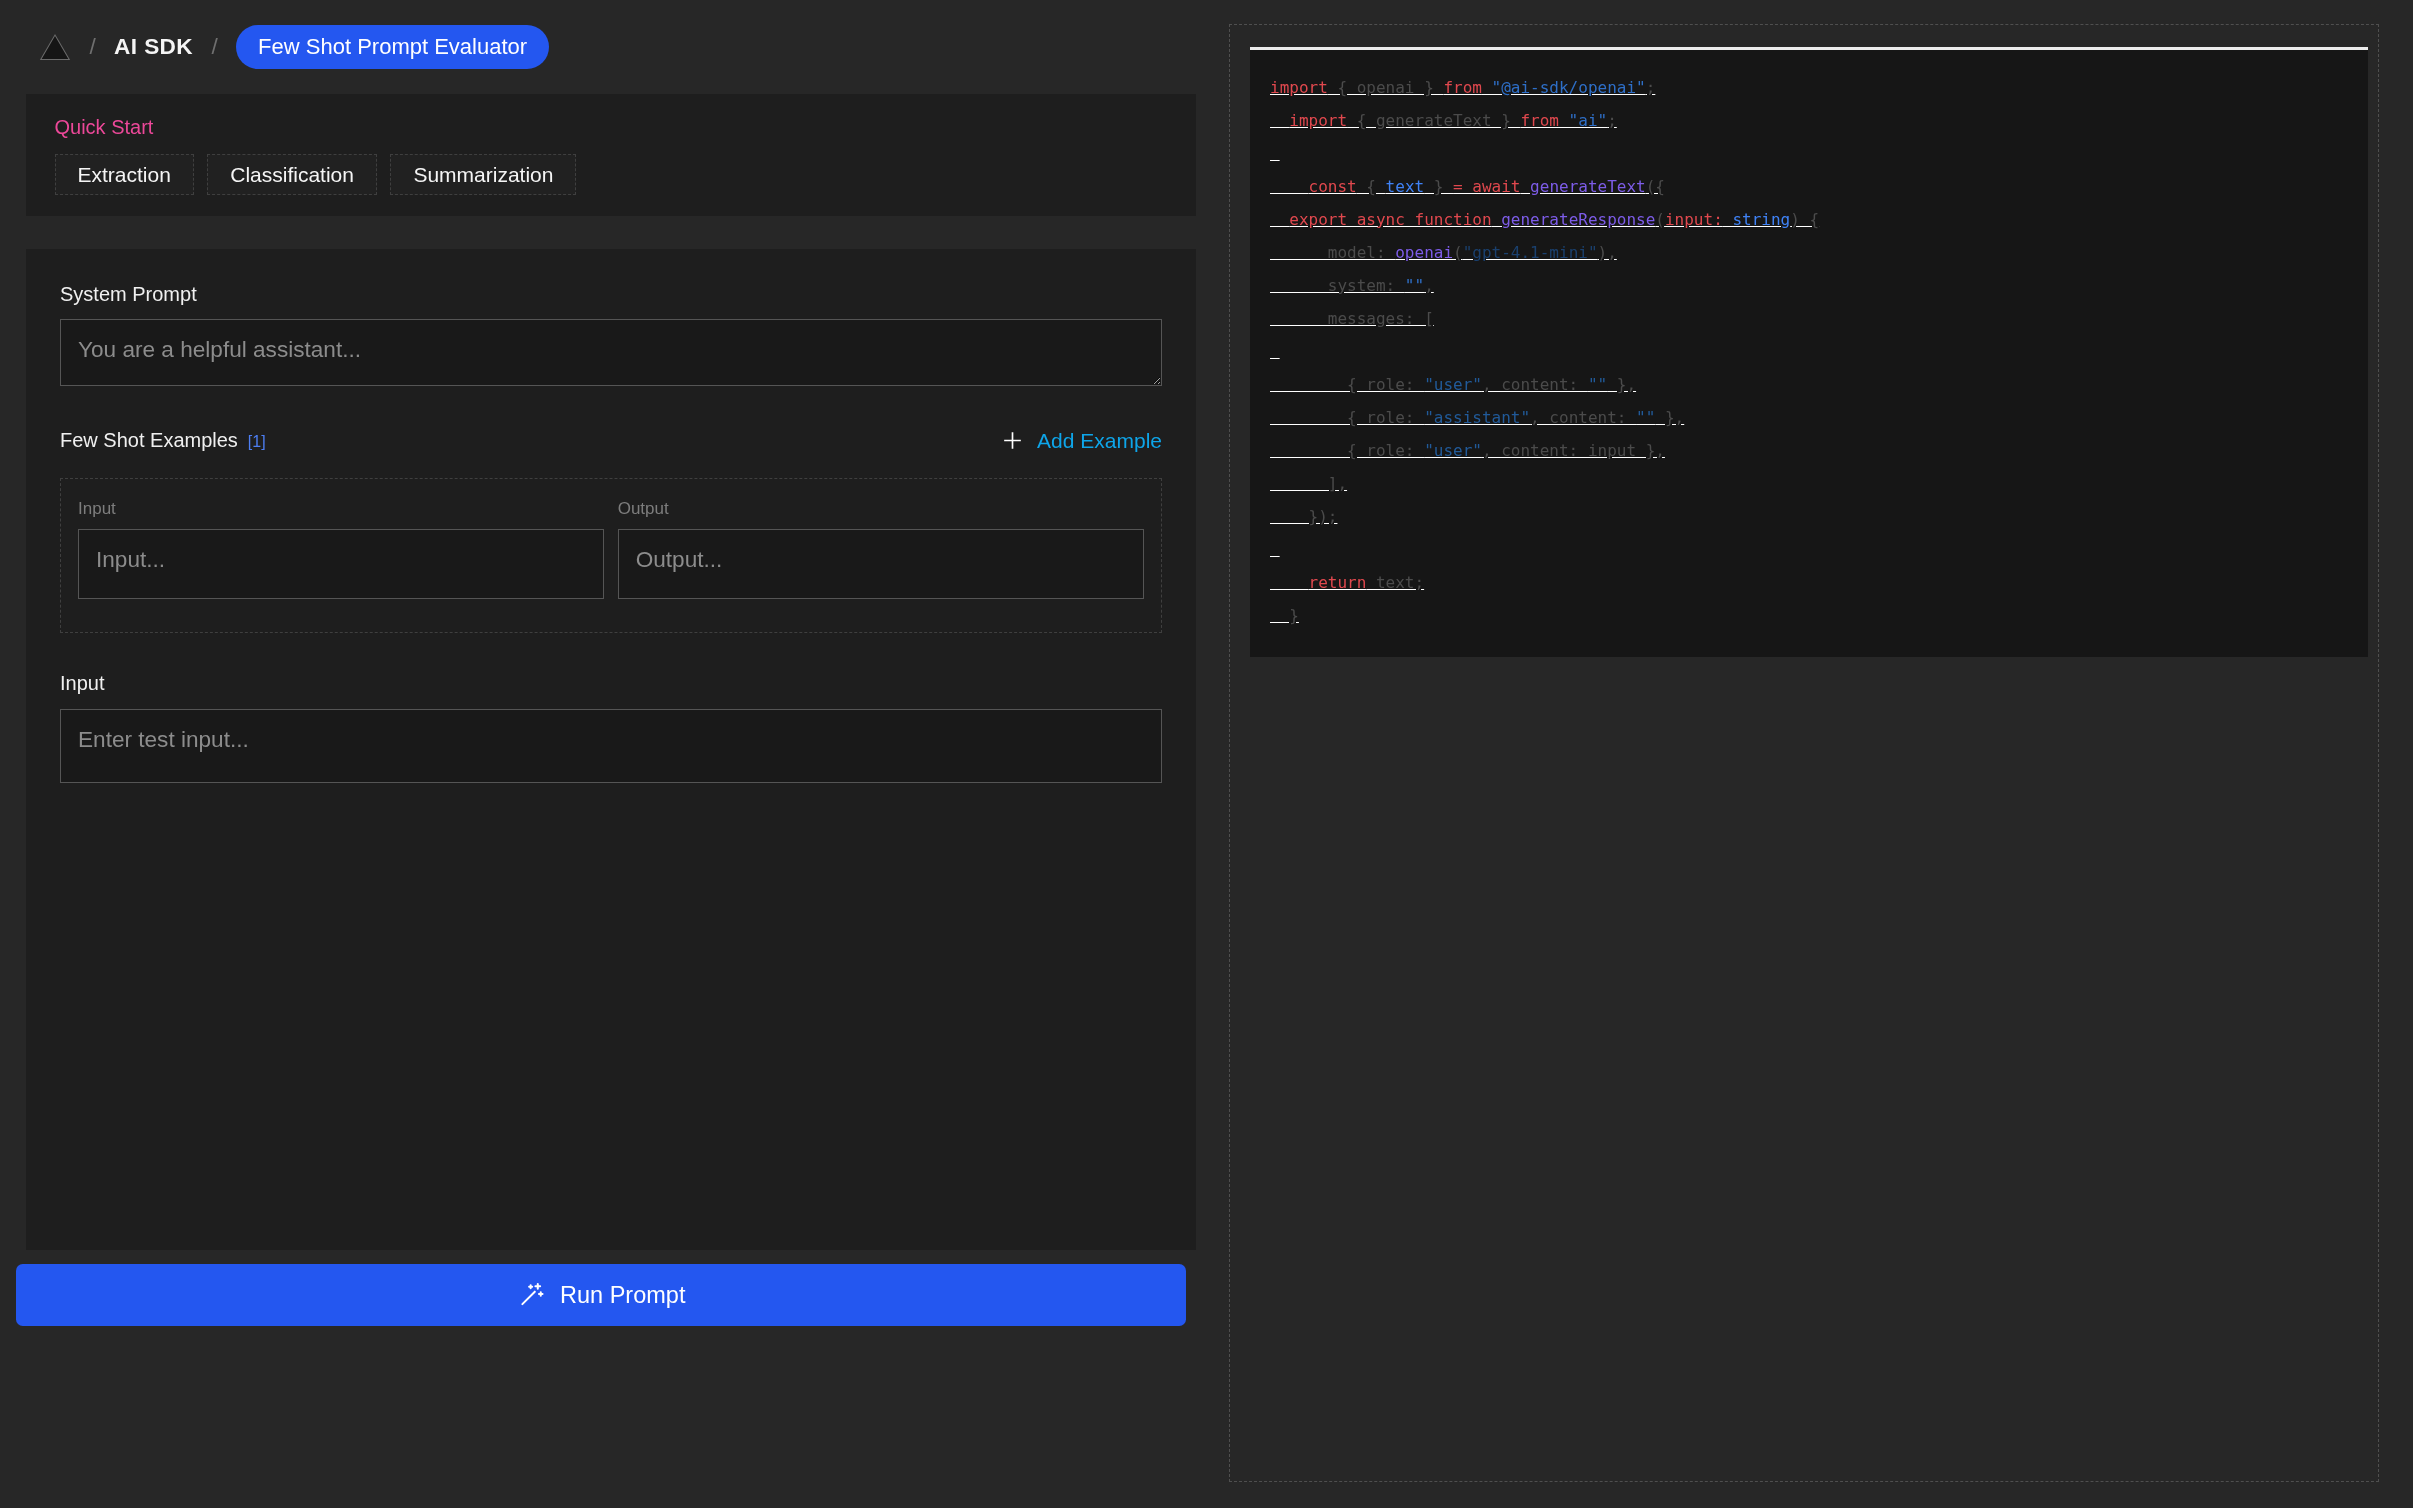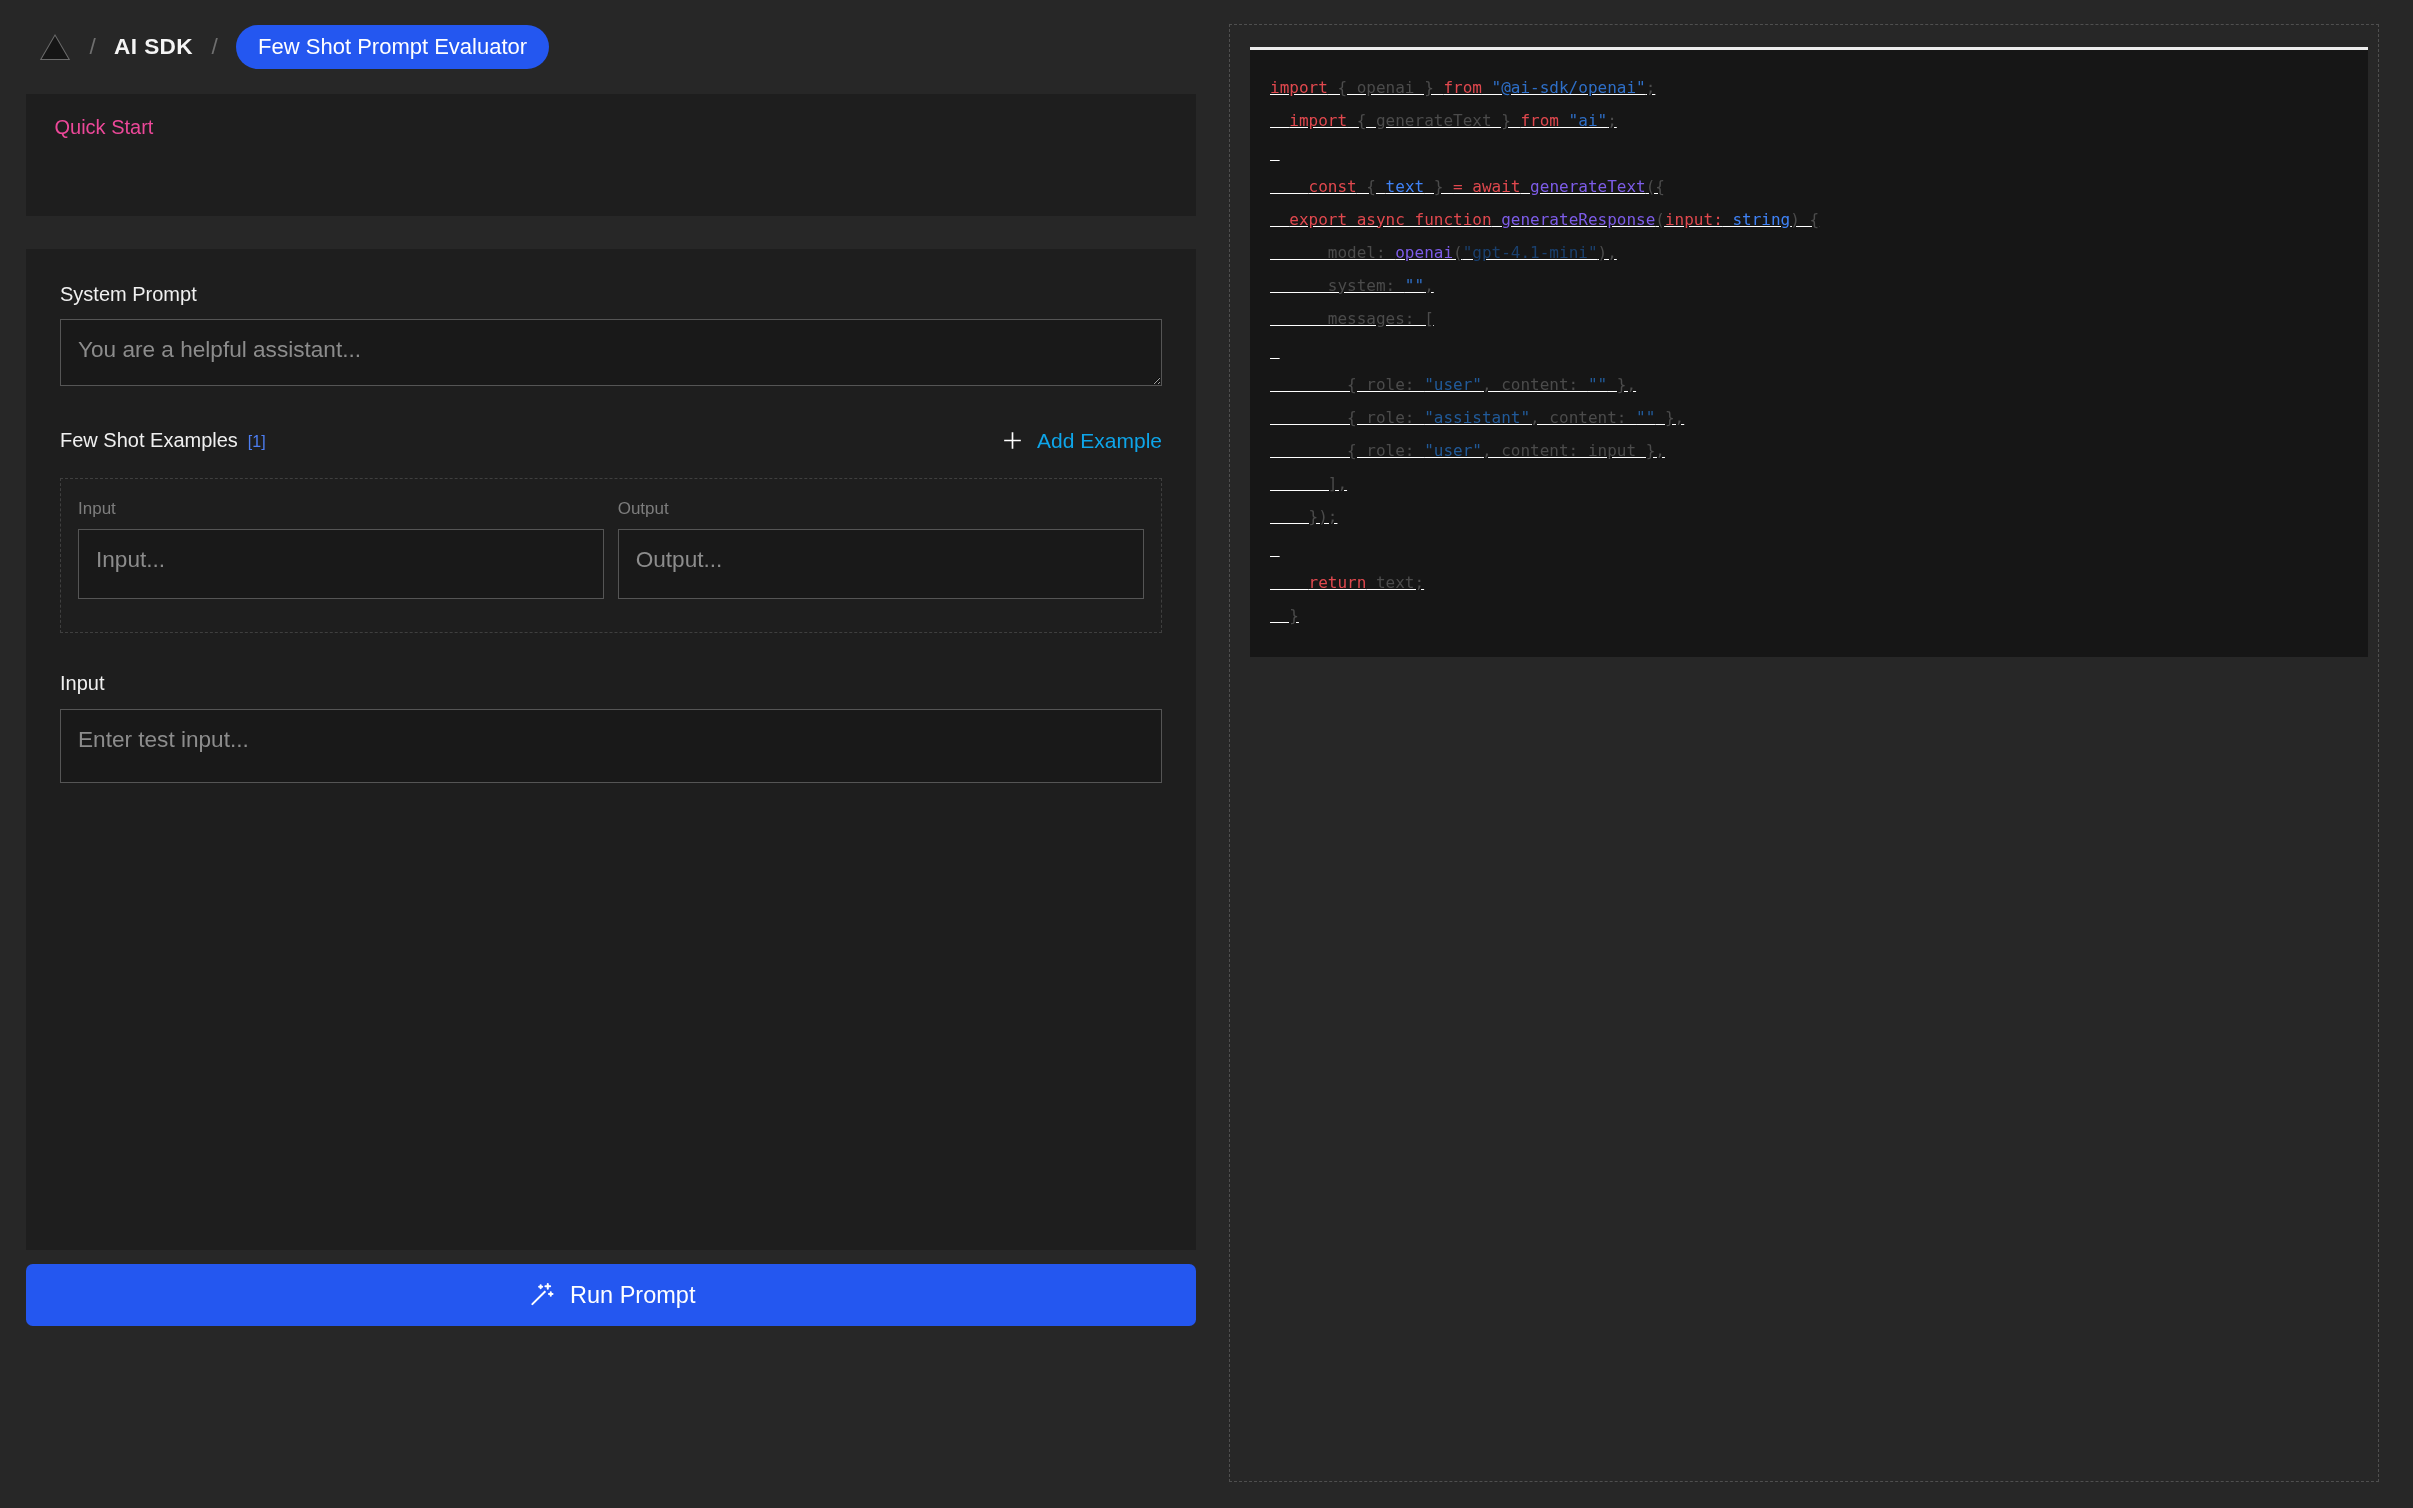--- a/index.html
+++ b/index.html
@@ -56,21 +56,21 @@
     border: 1.7px dashed #3f3f3f; padding: 20px 17px 30px 17px;
     display: grid; grid-template-columns: 1fr 1fr; column-gap: 13.4px; margin-bottom: 39px;
   }
   .mini-label { font-size: 17px; color: #7d7d7d; margin-bottom: 10px; }
   .example-card textarea { height: 70px; resize: none; }
 
   .test-input { height: 74px; resize: none; }
 
   
   .run-btn {
-    position: absolute; left: 26px; top: 1264px; width: 1170px; height: 62px;
+    position: absolute; left: 16px; top: 1264px; width: 1170px; height: 62px;
     background: #2457f0; border: none; border-radius: 6.7px; cursor: pointer;
     display: flex; align-items: center; justify-content: center; gap: 15px;
     color: #ffffff; font-family: "Liberation Sans", sans-serif; font-size: 23.5px; font-weight: 500;
   }
 
   
   .code-panel {
     position: absolute; left: 1229px; top: 23.5px; width: 1150px; height: 1458px;
     border: 1.7px dashed #4f4f4f;
   }
@@ -108,20 +108,25 @@
       </svg>
   </span>
   <span class="crumb-sep">/</span>
   <span class="crumb-project">AI SDK</span>
   <span class="crumb-sep">/</span>
   <span class="crumb-pill">Few Shot Prompt Evaluator</span>
 </nav>
 
 <section class="panel quick-start">
   <div class="section-label">Quick Start</div>
+  <div class="qs-buttons">
+    <button class="qs-btn">Extraction</button>
+    <button class="qs-btn">Classification</button>
+    <button class="qs-btn">Summarization</button>
+  </div>
 </section>
 
 <section class="panel main-form">
   <div class="field-label">System Prompt</div>
   <textarea class="system-textarea" placeholder="You are a helpful assistant..." style=""></textarea>
 
   <div class="fewshot-header">
     <div class="fewshot-title">
       <span class="field-label" style="margin-bottom:0">Few Shot Examples</span>
       <span class="fewshot-count">[1]</span>

